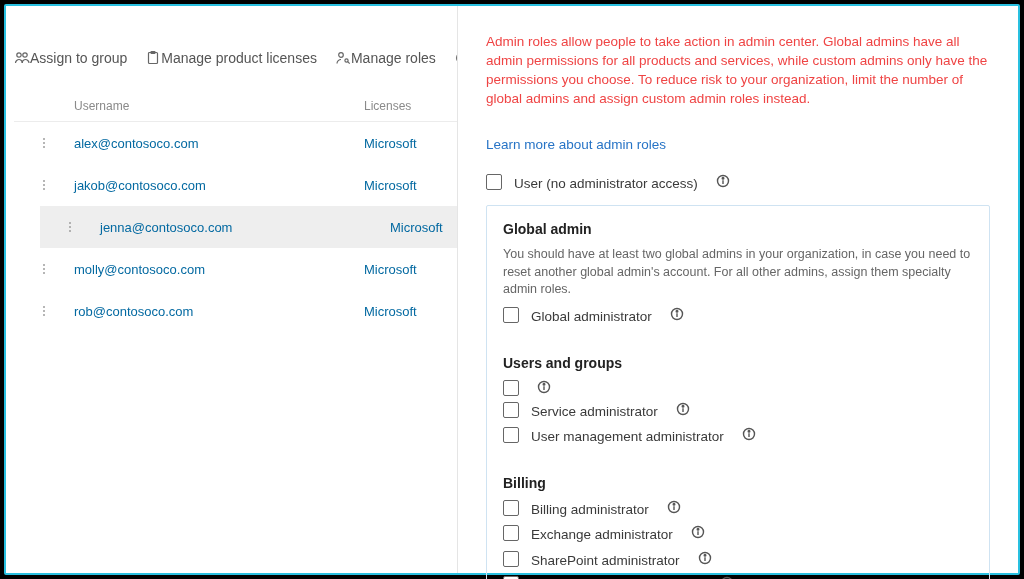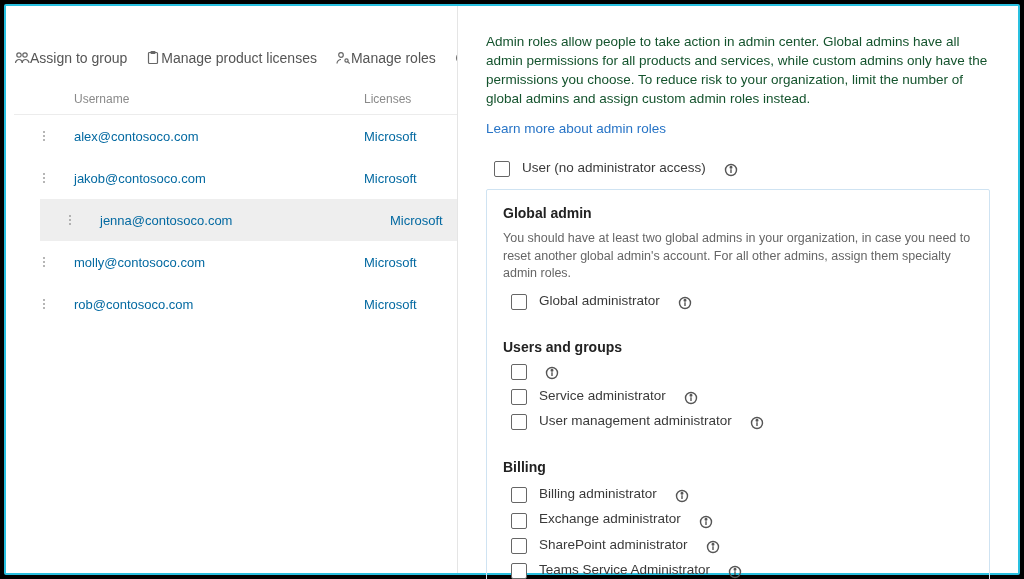--- a/index.html
+++ b/index.html
@@ -19,21 +19,21 @@
     position: absolute;
     top: 38px; left: 8px; right: 0; height: 28px;
     display: flex; align-items: center; gap: 18px;
     font-size: 14px; color: #555;
   }
   .tool-item { display: flex; align-items: center; cursor: pointer; }
   .tool-item .ico { display:inline-flex; width:16px; height:16px; }
   
   .table-area {
     position: absolute;
-    top: 76px; left: 8px; width: 500px;
+    top: 83px; left: 8px; width: 500px;
   }
   .thead {
     display:flex; font-size:12px; color:#8a8a8a; padding: 10px 0 8px 0;
     border-bottom:1px solid #ececec;
   }
   .col-handle{width:60px;}
   .col-user{flex:0 0 290px;}
   .col-lic{flex:1;}
   .trow{
     display:flex; align-items:center; height:42px; font-size:13px; color:#0369a1;
@@ -44,23 +44,23 @@
 
   
   .panel {
     position: absolute;
     top: 0; right: 0; bottom: 0; width: 560px;
     background: #fff;
     padding: 26px 28px 18px 28px;
     font-size: 13.5px; color: #3a3a3a; line-height: 1.42;
     box-shadow: -1px 0 0 #e5e5e5;
   }
-  .panel .intro { margin-bottom: 10px; color:#14532d;}
+  .panel .intro { margin-bottom: 26px; color:#ef4444;}
   .link { color: #2774c6; cursor:pointer; display:inline-block; margin-bottom:14px;}
-  .chk-row { display:flex; align-items:flex-end; gap:12px; margin: 6px 8px; }
+  .chk-row { display:flex; align-items:flex-start; gap:12px; margin: 6px 0; }
   .chk {
     width:16px; height:16px; border:1.5px solid #666; border-radius:2px; background:#fff; cursor:pointer;
   }
   .info-icon { display:inline-flex; width:14px;height:14px; color:#555; margin-left:6px;}
   .info-icon svg circle{stroke:#555;fill:none;stroke-width:1.4}
   .info-icon svg{width:14px;height:14px}
   .group-box {
     margin-top:12px;
     border:1px solid #cfe3f2;
     border-radius:2px;

